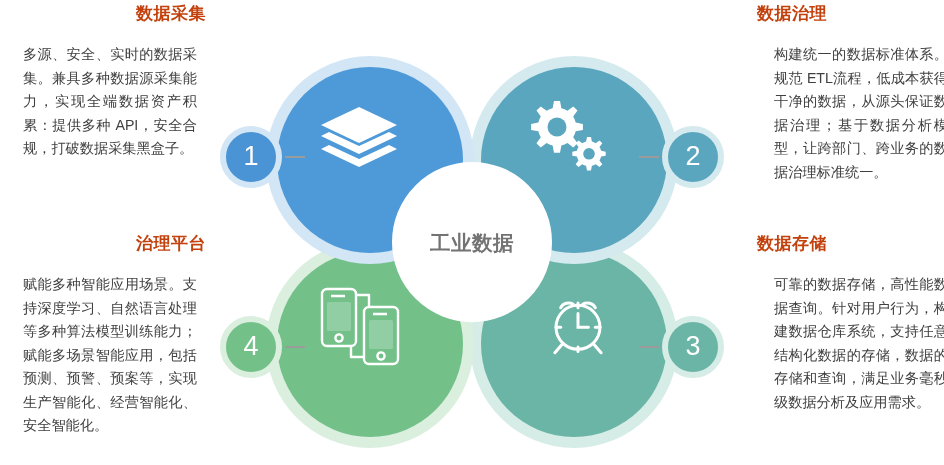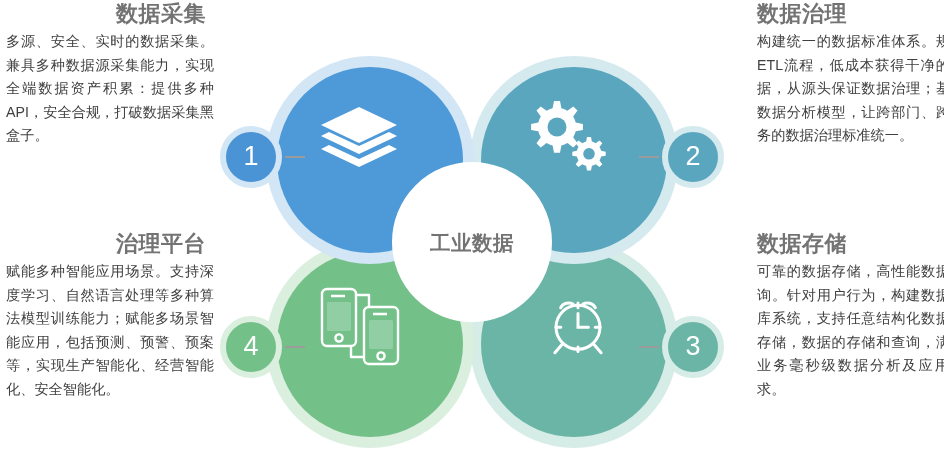--- a/index.html
+++ b/index.html
@@ -20,32 +20,32 @@
     overflow: hidden;
   }
 
   
   .text-block {
     position: absolute;
     width: 208px;
     color: #3c3c3c;
   }
   .text-block .heading {
-    font-size: 22px;
+    font-size: 17px;
     font-weight: bold;
-    color: #737373;
+    color: #c2410c;
     line-height: 24px;
     margin: 0 0 4px 0;
     letter-spacing: 0.5px;
   }
   .text-block .body {
     font-size: 14.2px;
     line-height: 23.5px;
     color: #404040;
-    margin: 0;
+    margin: 17px;
     text-align: justify;
     text-justify: inter-ideograph;
   }
   .col-left { left: 6px; }
   .col-left .heading { text-align: right; padding-right: 8px; }
   .col-right { left: 757px; }
   .col-right .heading { text-align: left; }
 
   #block-collect   { top: 2px; }
   #block-intel     { top: 232px; }

